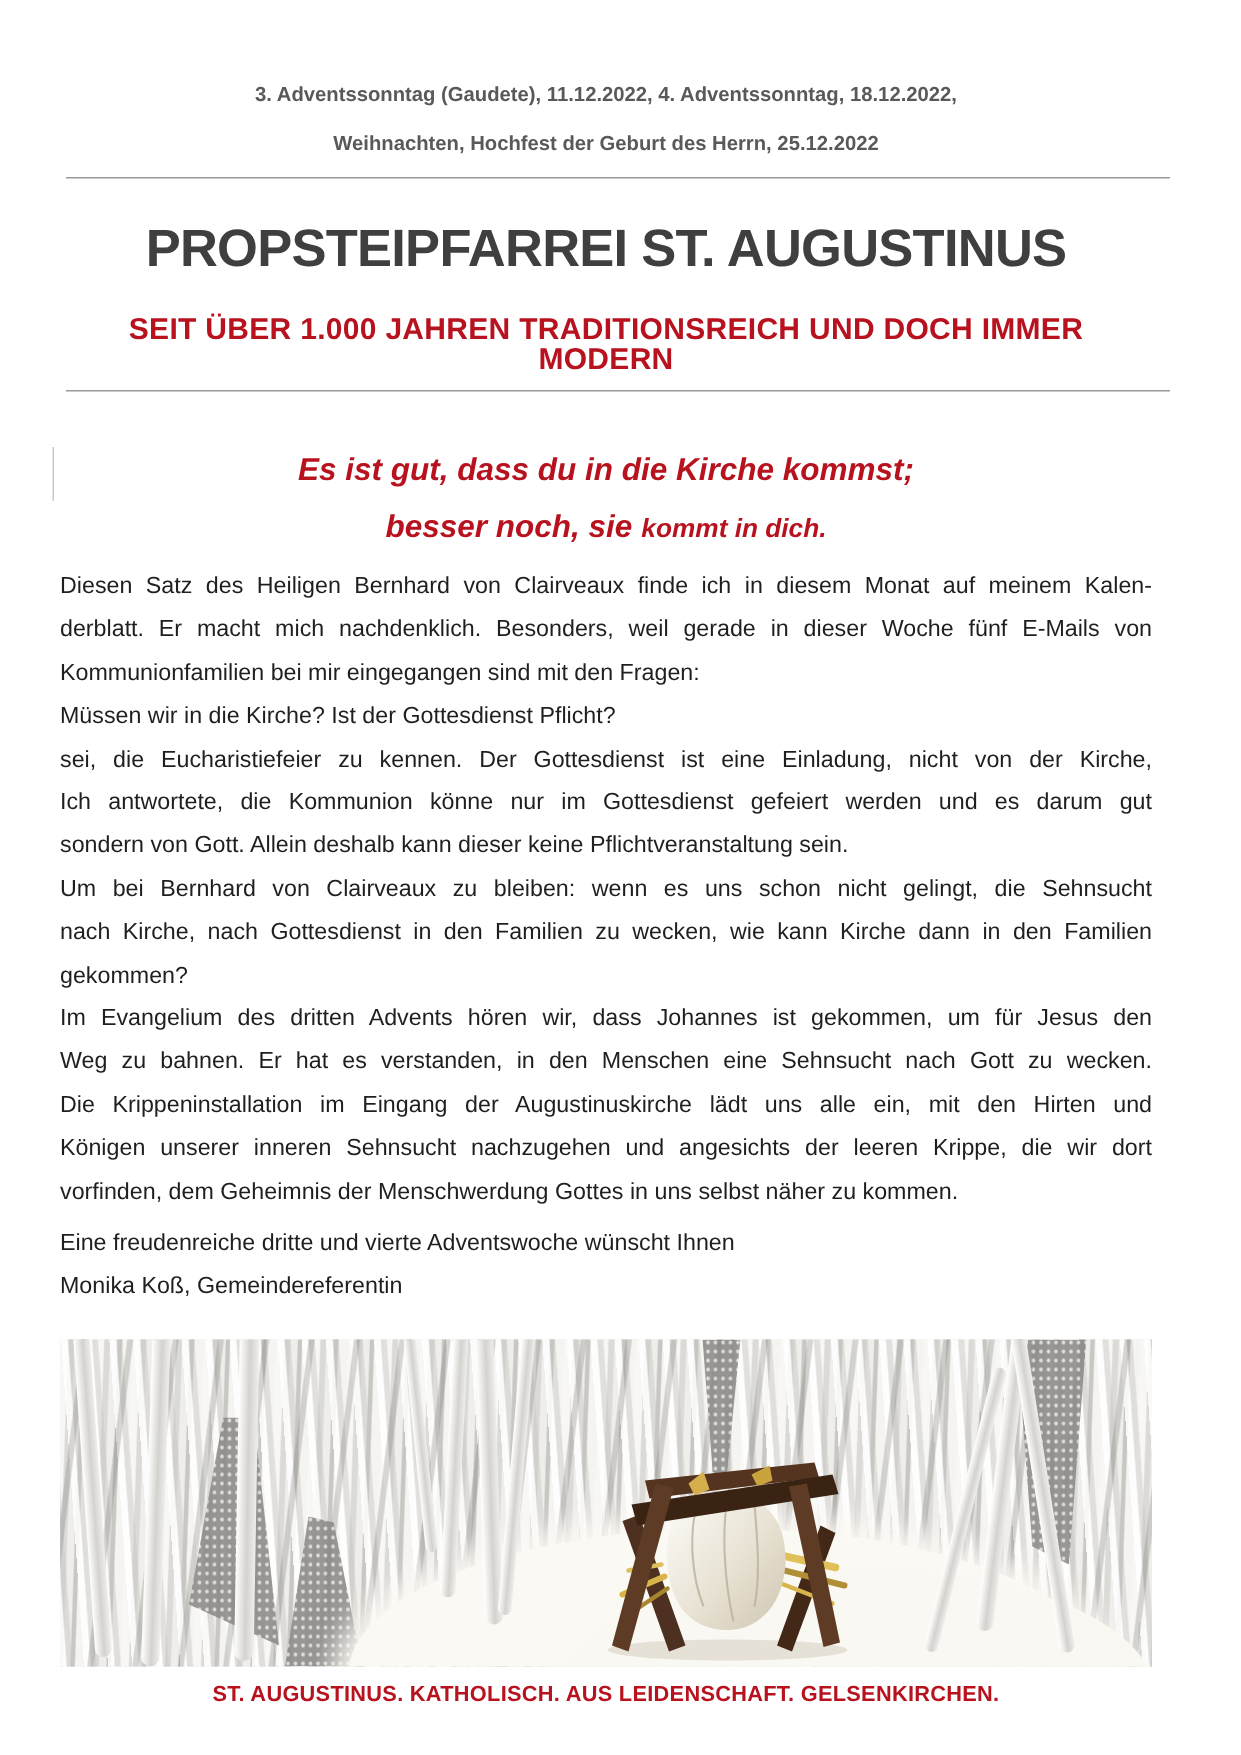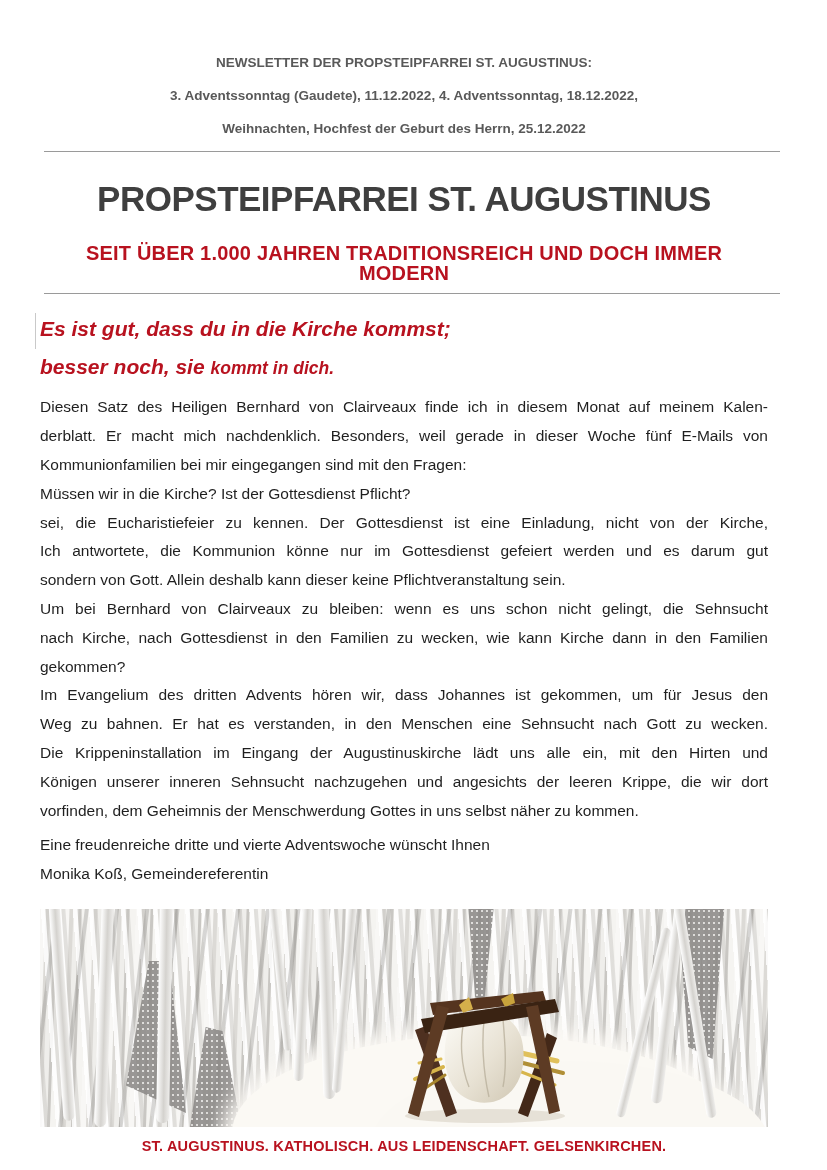--- a/index.html
+++ b/index.html
@@ -19,22 +19,22 @@
   .rule{border:none;border-top:1.5px solid #9a9a9a;margin:6px 0 0 4px;width:736px;}
   .rule2{margin-top:10px;}
 
   
   .title{margin-top:26px;text-align:center;color:#3f3f3f;font-weight:bold;
          font-size:35px;line-height:42px;letter-spacing:-0.5px;}
   .subtitle{margin-top:5px;text-align:center;color:#b8121f;font-weight:bold;
             font-size:20px;line-height:20px;letter-spacing:0.2px;}
 
   
-  .quote{position:relative;margin-top:16px;color:#b8121f;font-weight:bold;
-         font-style:italic;font-size:21px;line-height:38px;}
+  .quote{position:relative;margin-top:34px;color:#b8121f;font-weight:bold;
+         font-style:italic;font-size:21px;line-height:38px;text-align:center;}
   .quote .frame-edge{position:absolute;left:-5px;top:3px;width:1px;height:36px;
                      background:#c9c9c9;}
   .quote-small{font-size:17.5px;margin-left:6px;}
 
   
   .body-text{margin-top:6px;font-size:15.5px;line-height:28.8px;color:#1f1f1f;}
   .body-line{text-align:justify;text-align-last:left;white-space:normal;}
   .body-line.fill{text-align-last:justify;}
   .body-line.gap{margin-top:6px;}
 
@@ -88,21 +88,20 @@
   .footer{margin-top:10px;text-align:center;color:#b8121f;font-weight:bold;
           font-size:14.5px;line-height:19px;letter-spacing:0.2px;}
 </style>
 </head>
 <body>
 
 <div class="page">
   <div class="content">
 
     <header class="hdr">
-      <div>NEWSLETTER DER PROPSTEIPFARREI ST. AUGUSTINUS:</div>
       <div>3. Adventssonntag (Gaudete), 11.12.2022, 4. Adventssonntag, 18.12.2022,</div>
       <div>Weihnachten, Hochfest der Geburt des Herrn, 25.12.2022</div>
     </header>
 
     <hr class="rule">
 
     <h1 class="title">PROPSTEIPFARREI ST. AUGUSTINUS</h1>
     <div class="subtitle">SEIT ÜBER 1.000 JAHREN TRADITIONSREICH UND DOCH IMMER MODERN</div>
 
     <hr class="rule rule2">

